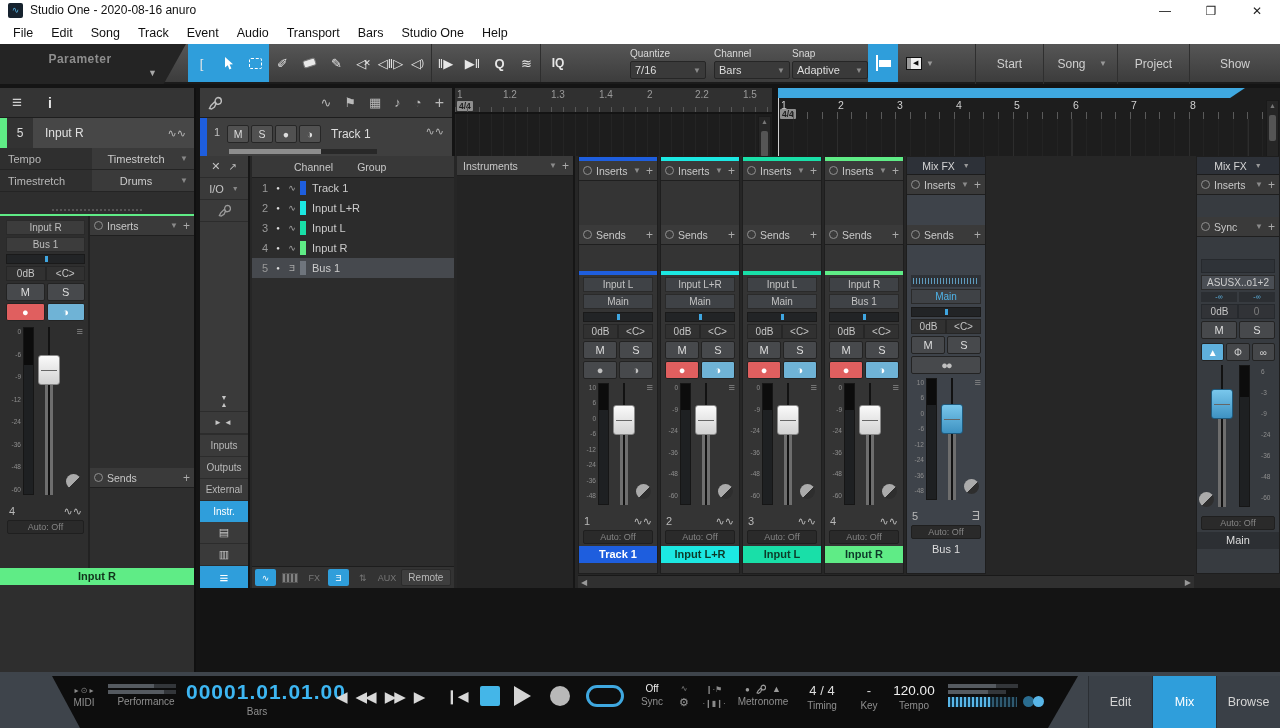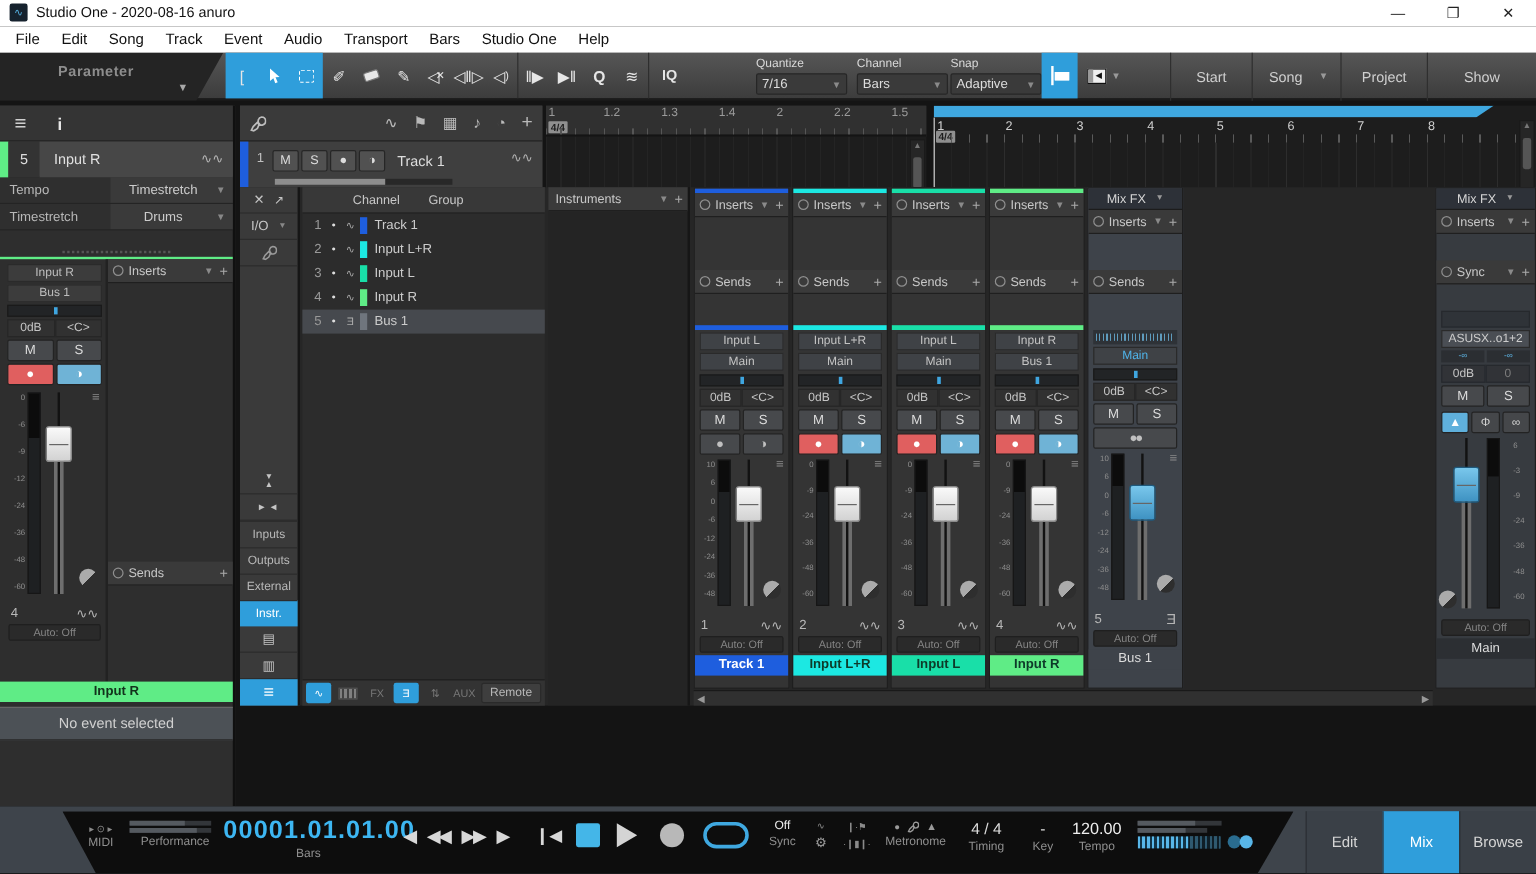--- a/index.html
+++ b/index.html
@@ -408,21 +408,20 @@
         <div class="body1"></div>
         <div class="phead">
           <span class="pwr"></span>
           <span>Sends</span>
           <span class="plus" style="margin-left:auto">+</span>
         </div>
         <div style="flex:1"></div>
       </div>
     </div>
     <div class="ab greenbar" style="background-color: rgb(95, 236, 134);">Input R</div>
-    <div class="ab eventbox">No event selected</div>
   </div>
 
   <div class="ab trackpanel">
     <div class="tp-icons">
       <svg width="14" height="14" viewBox="0 0 14 14">
           <path d="M10 1.5 a3.4 3.4 0 1 1 -3.3 4.3 L3 9.5 1.5 12.5 3.5 13 6.5 11 8.2 7.3 A3.4 3.4 0 0 1 10 1.5 Z" fill="none" stroke="#bdbdbd" stroke-width="1.4"></path>
         </svg>
       <span style="flex:1"></span>
       <span class="ic">∿</span>
       <span class="ic">⚑</span>

